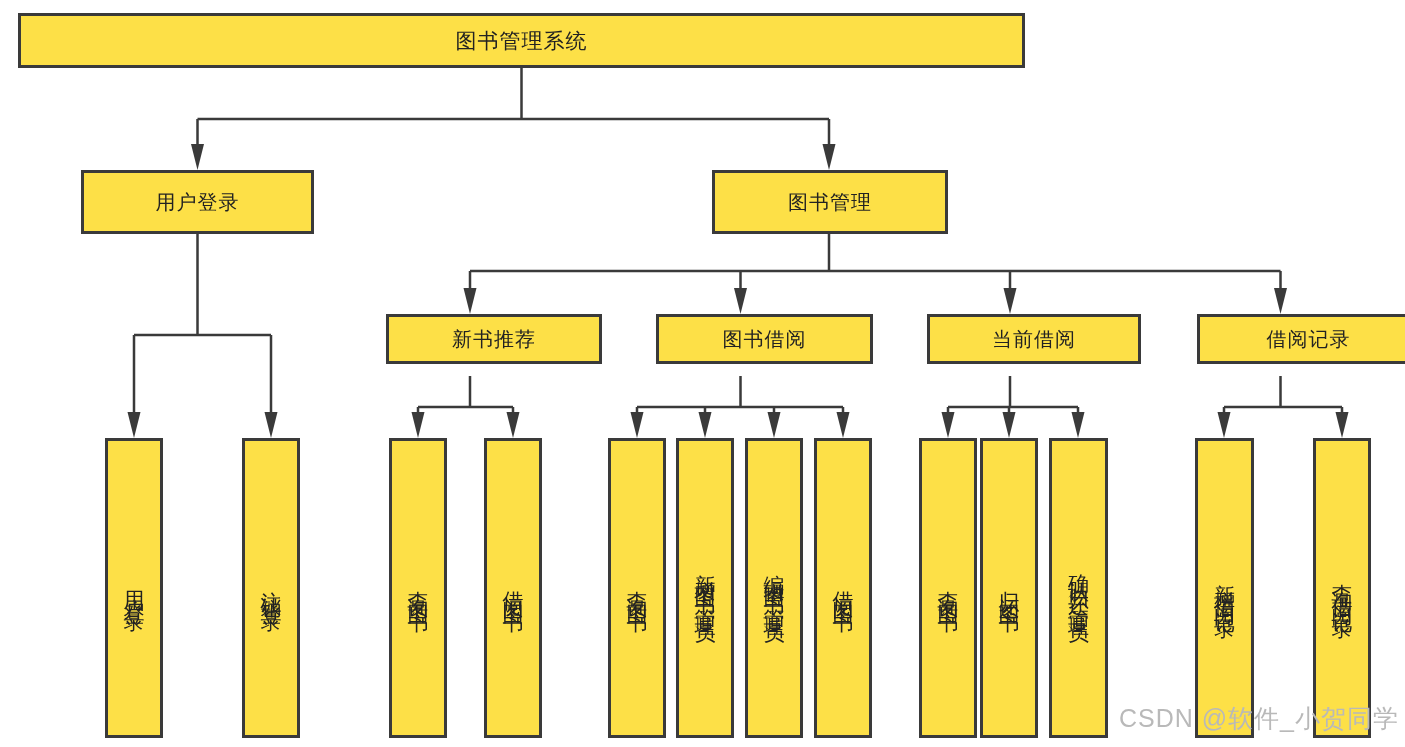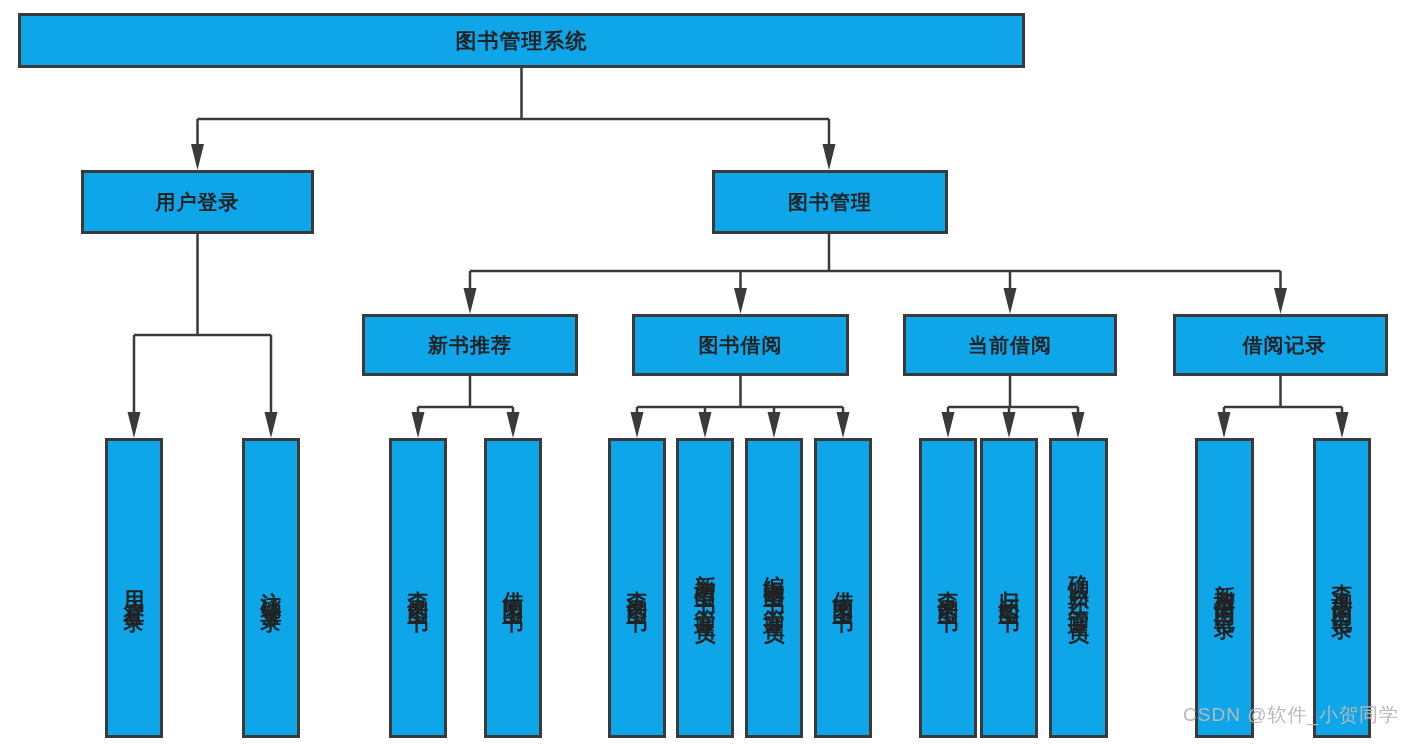--- a/index.html
+++ b/index.html
@@ -22,32 +22,31 @@
     fill: none;
   }
   svg.connectors polygon.arrow {
     fill: #3a3a3a;
     stroke: none;
   }
   .node {
     position: absolute;
     box-sizing: border-box;
     border: 3px solid #3a3a3a;
-    background: #0ea5e9;
+    background: #fde047;
     display: flex;
     align-items: center;
     justify-content: center;
     color: #222222;
-    font-weight: bold;
   }
   .node.h { font-size: 20px; letter-spacing: 1px; }
   .node.root { left: 18px; top: 13px; width: 1007px; height: 55px; font-size: 21px; }
   .node.lv2-user   { left: 81px;  top: 170px; width: 233px; height: 64px; }
   .node.lv2-book   { left: 712px; top: 170px; width: 236px; height: 64px; justify-content: center; }
-  .node.lv3 { top: 314px; height: 62px; }
+  .node.lv3 { top: 314px; height: 50px; margin-left: 24px; }
   .node.lv3-nbr { left: 362px;  width: 216px; }
   .node.lv3-bb  { left: 632px;  width: 217px; }
   .node.lv3-cb  { left: 903px;  width: 214px; }
   .node.lv3-br  { left: 1173px; width: 215px; padding-left: 8px; }
   .node.leaf { top: 438px; height: 300px; width: 58px; }
   .leaf-text {
     writing-mode: vertical-rl;
     text-orientation: mixed;
     font-size: 21px;
     letter-spacing: 7px;
@@ -64,21 +63,21 @@
   .leaf.l-b4 { left: 814px; }
   .leaf.l-c1 { left: 919px; }
   .leaf.l-c2 { left: 980px; }
   .leaf.l-c3 { left: 1049px; width: 59px; }
   .leaf.l-r1 { left: 1195px; width: 59px; }
   .leaf.l-r2 { left: 1313px; }
   .watermark {
     position: absolute;
     right: 6px;
     top: 702px;
-    font-size: 19px;
+    font-size: 25px;
     color: #b9b9b9;
     letter-spacing: 1px;
     z-index: 5;
   }
 </style>
 </head>
 <body>
 
 <div class="stage">
 

